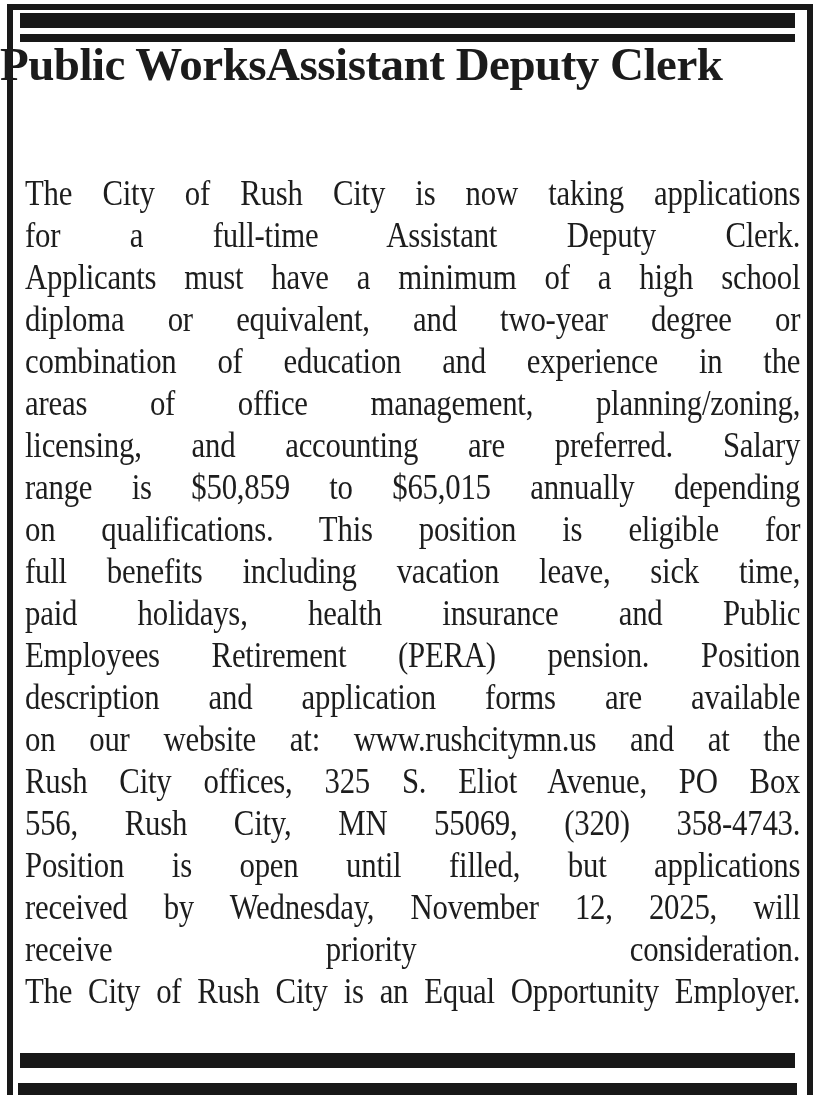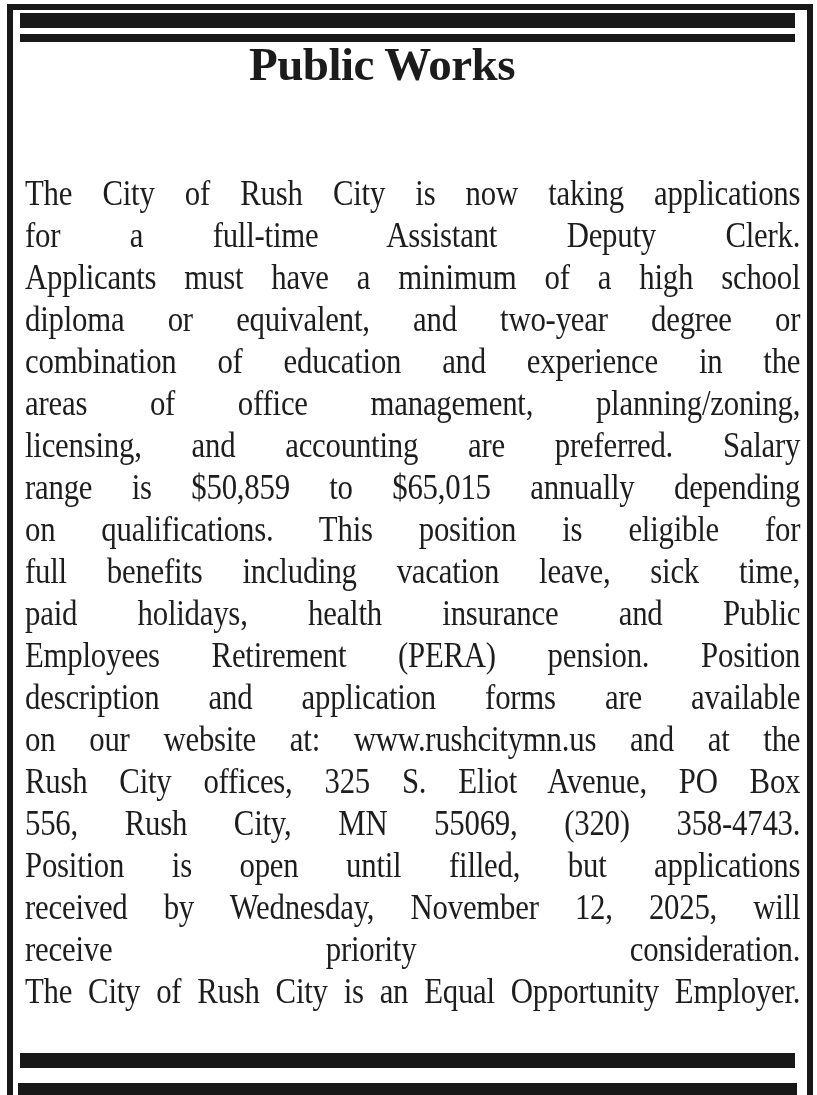--- a/index.html
+++ b/index.html
@@ -37,21 +37,21 @@
   .rule-top-light   { top: 34px;   height: 8px;  }
   .rule-bottom-heavy{ top: 1053px; height: 15px; }
   .rule-bottom-cut  { top: 1083px; height: 12px; left: 18px; width: 779px; }
 
   .title {
     position: absolute;
     top: 44px;
     left: 0;
     width: 764px;
     display: flex;
-    flex-direction: column;
+    flex-direction: row;
     align-items: center;
   }
   .title-line {
     font-weight: bold;
     font-size: 47px;
     line-height: 41px;
     white-space: nowrap;
     letter-spacing: -0.5px;
     color: #1b1b1b;
   }
@@ -81,20 +81,21 @@
 
 <div class="page" style="background: rgb(255, 255, 255); color: rgb(27, 27, 27);">
 
   <div class="frame" style="border-color: rgb(24, 24, 24);"></div>
 
   <div class="rule rule-top-heavy" style="background: rgb(24, 24, 24);"></div>
   <div class="rule rule-top-light" style="background: rgb(24, 24, 24);"></div>
 
   <div class="title">
       <div class="title-line">Public Works</div>
+      <div class="title-line">Assistant Deputy Clerk</div>
     </div>
 
   <div class="body-text">
       <div class="body-line">The City of Rush City is now taking applications</div>
       <div class="body-line">for a full-time Assistant Deputy Clerk.</div>
       <div class="body-line">Applicants must have a minimum of a high school</div>
       <div class="body-line">diploma or equivalent, and two-year degree or</div>
       <div class="body-line">combination of education and experience in the</div>
       <div class="body-line">areas of office management, planning/zoning,</div>
       <div class="body-line">licensing, and accounting are preferred. Salary</div>

